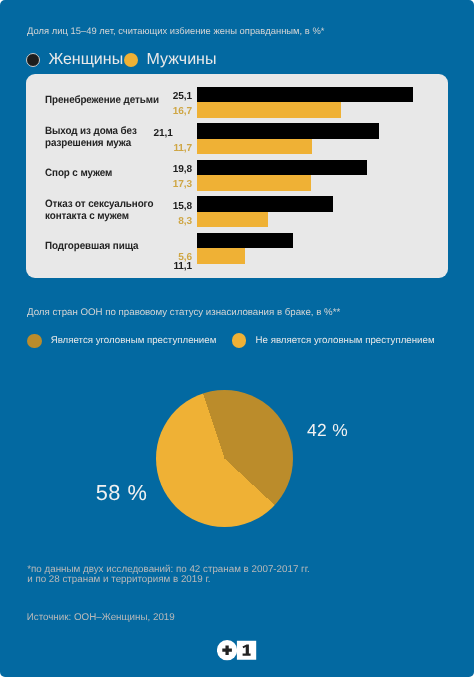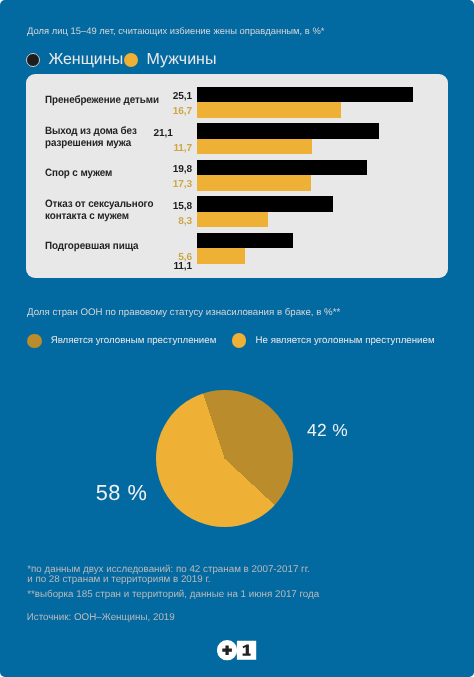--- a/index.html
+++ b/index.html
@@ -113,21 +113,20 @@
     <span class="dot2" style="background:#efb135"></span>
     <span class="txt">Не является уголовным преступлением</span>
   </div>
 
   <div class="pie" id="pie" style="background: conic-gradient(from -18.3deg, rgb(187, 140, 43) 0deg, rgb(187, 140, 43) 151.2deg, rgb(239, 177, 53) 151.2deg, rgb(239, 177, 53) 360deg);"></div>
   <div class="pct" style="left:95.7px;top:479.6px;font-size:21.8px;letter-spacing:0.5px">58 %</div>
   <div class="pct" style="left:306.9px;top:419.6px;font-size:17.4px;letter-spacing:0.4px">42 %</div>
 
   <div class="foot" style="top:564.8px">*по данным двух исследований: по 42 странам в 2007-2017 гг.</div>
   <div class="foot" style="top:574.6px">и по 28 странам и территориям в 2019 г.</div>
-  <div class="foot" style="top:589.6px">**выборка 185 стран и территорий, данные на 1 июня 2017 года</div>
   <div class="foot" style="top:612.7px;left:26.7px">Источник: ООН–Женщины, 2019</div>
 
   <div class="logo">
     <svg width="42" height="22" viewBox="0 0 42 22">
       <circle cx="10.1" cy="10.2" r="10.15" fill="#ffffff"></circle>
       <rect x="19.9" y="0.76" width="19.3" height="18.99" fill="#ffffff"></rect>
       <path d="M8.45 5.4h3.3v3.15h3.15v3.3h-3.15v3.15h-3.3v-3.15h-3.15v-3.3h3.15z" fill="#222222"></path>
       <path d="M29.6 4.4 L31.9 4.4 L31.9 13.6 L33.6 13.6 L33.6 15.7 L25.6 15.7 L25.6 13.6 L28.7 13.6 L28.7 7.0 L26.3 8.3 L25.5 6.4 Z" fill="#222222"></path>
     </svg>
   </div>

